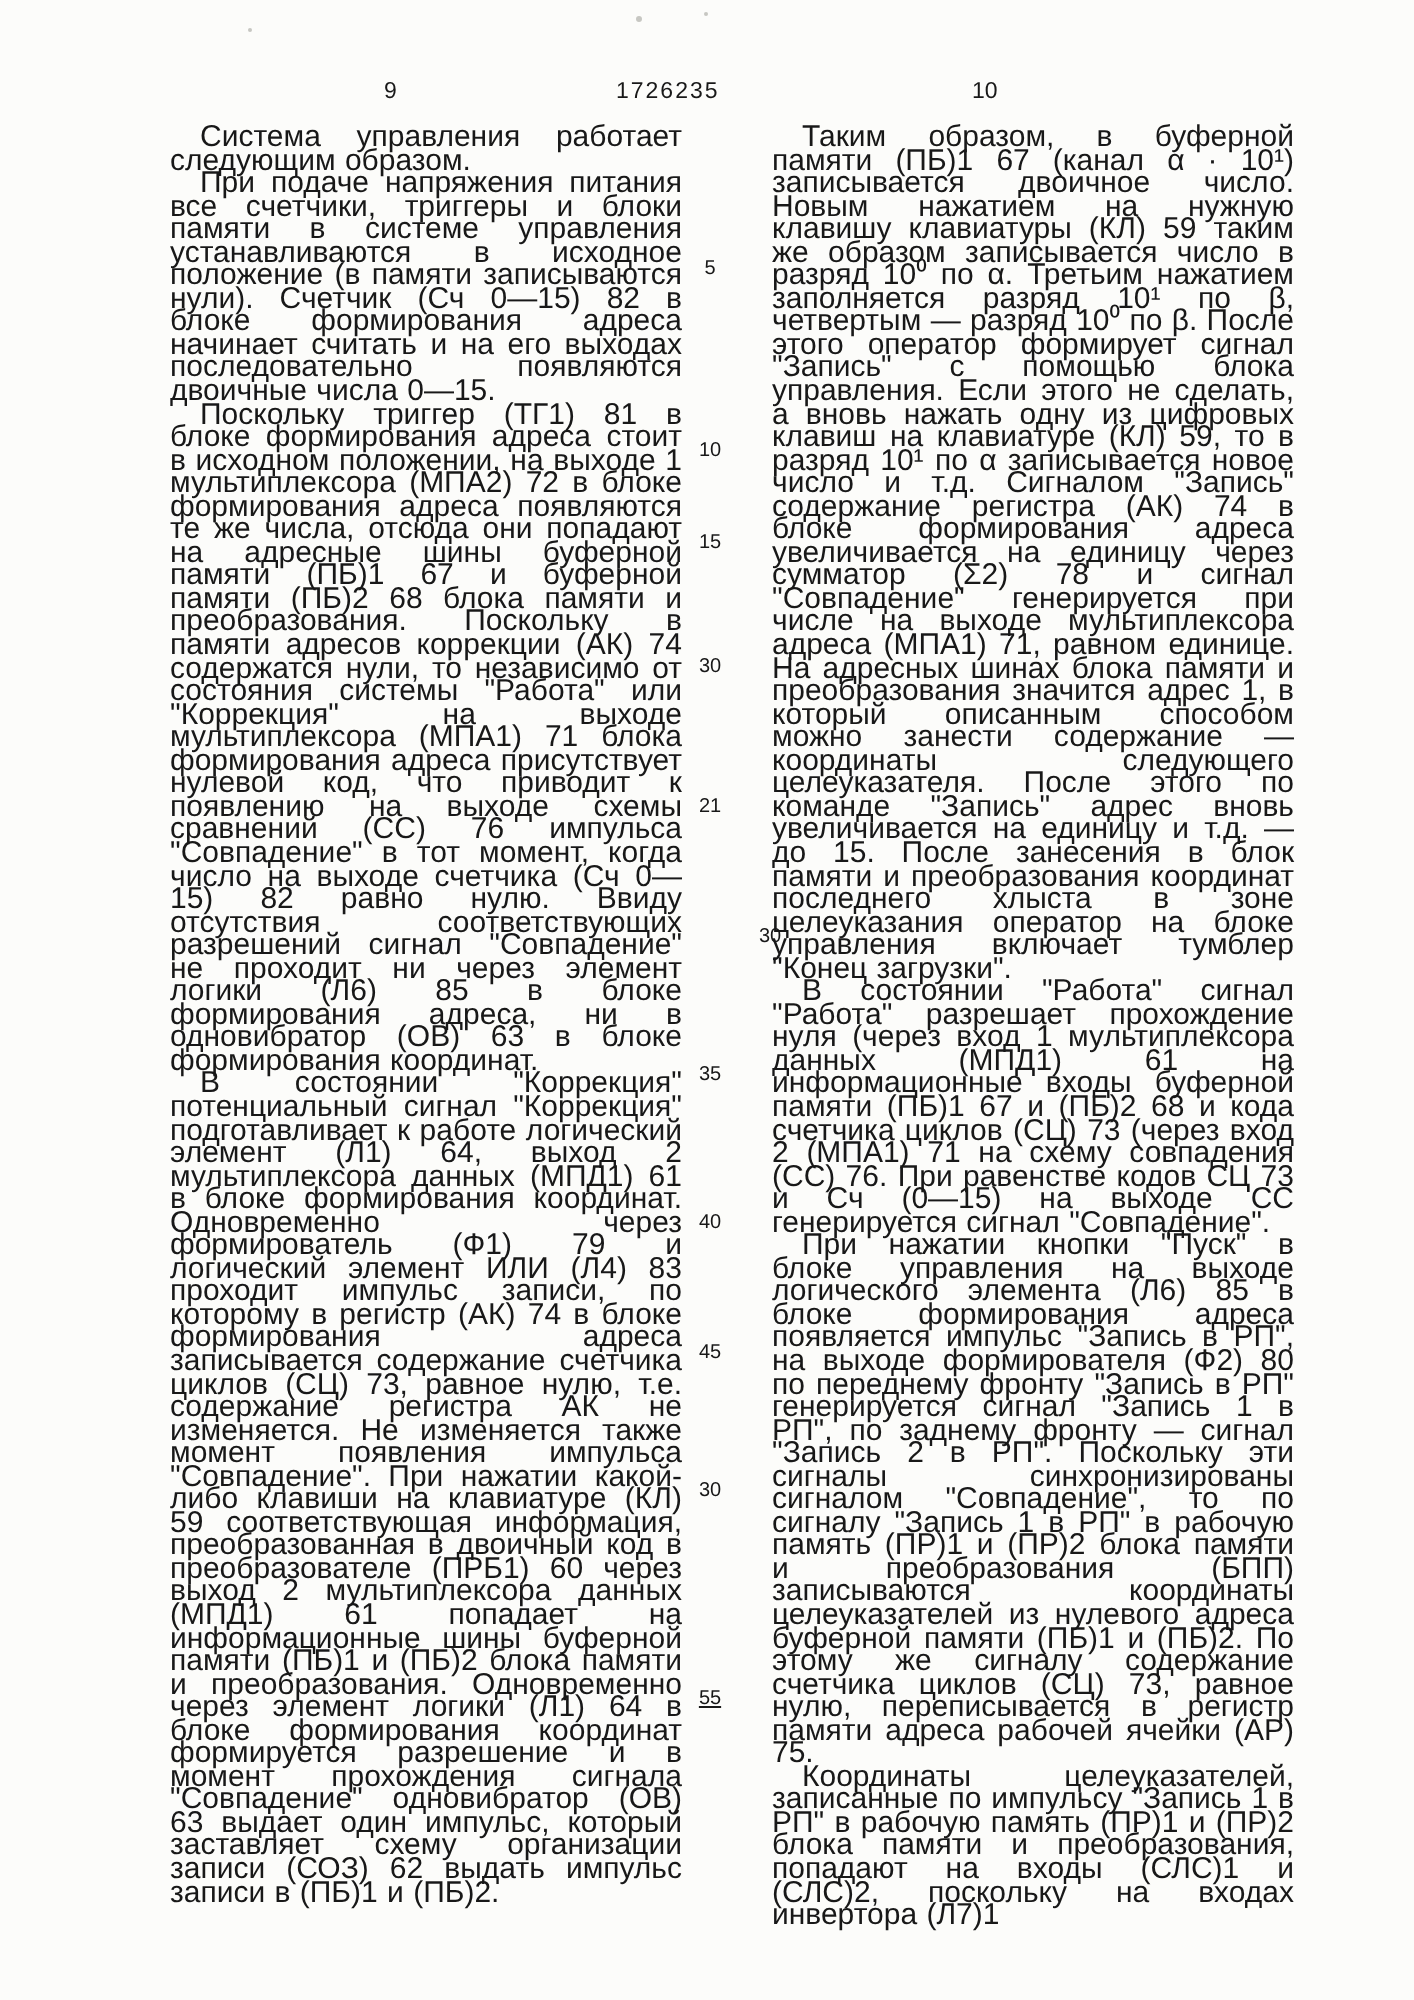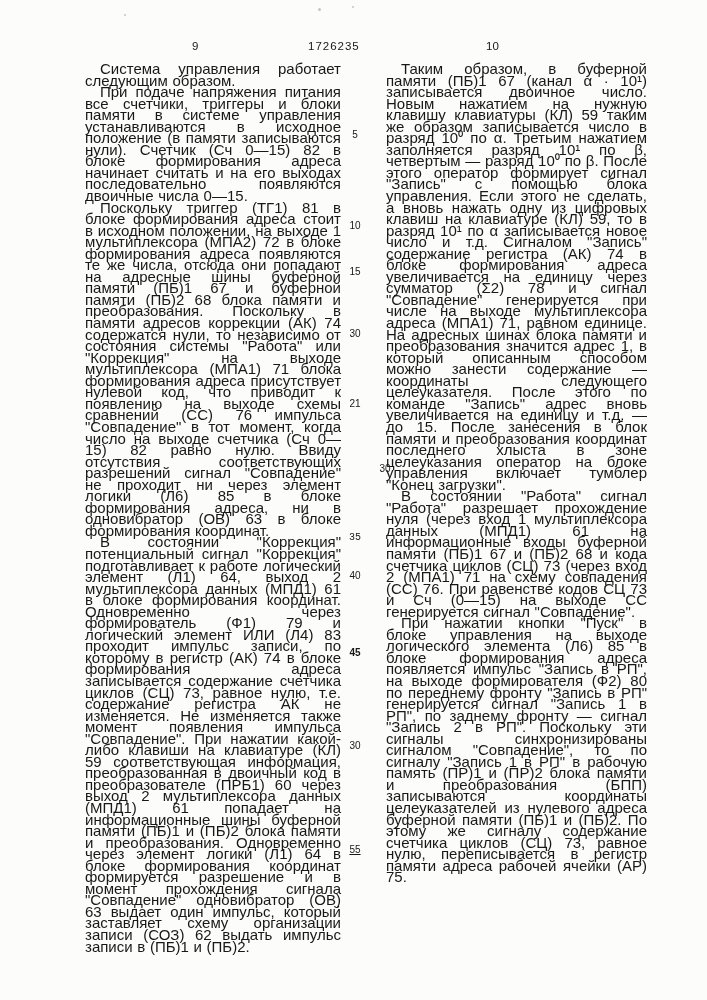--- a/index.html
+++ b/index.html
@@ -55,23 +55,23 @@
     position: absolute;
     width: 24px;
     text-align: center;
   }
   .g1  { top: 66px;  }
   .g2  { top: 157px; }
   .g3  { top: 203px; }
   .g4  { top: 265px; }
   .g5  { top: 335px; }
   .g6  { top: 400px; margin-left: 30px; }
-  .g7  { top: 469px; font-family: Liberation Mono, monospace; }
-  .g8  { top: 507px; }
-  .g9  { top: 584px; font-weight: bold; }
+  .g7  { top: 469px; }
+  .g8  { top: 543px; }
+  .g9  { top: 608px; }
   .g10 { top: 677px; }
   .g11 { top: 781px; text-decoration: underline; }
 
   .speck {
     position: absolute;
     background: #9a9a94;
     border-radius: 50%;
     opacity: 0.55;
   }
 </style>
@@ -104,19 +104,20 @@
     <span class="g8">40</span>
     <span class="g9">45</span>
     <span class="g10">30</span>
     <span class="g11">55</span>
   </div>
 
   <div class="col col-right">
     <p>Таким образом, в буферной памяти (ПБ)1 67 (канал α · 10¹) записывается двоичное число. Новым нажатием на нужную клавишу клавиатуры (КЛ) 59 таким же образом записывается число в разряд 10⁰ по α. Третьим нажатием заполняется разряд 10¹ по β, четвертым — разряд 10⁰ по β. После этого оператор формирует сигнал "Запись" с помощью блока управления. Если этого не сделать, а вновь нажать одну из цифровых клавиш на клавиатуре (КЛ) 59, то в разряд 10¹ по α записывается новое число и т.д. Сигналом "Запись" содержание регистра (АК) 74 в блоке формирования адреса увеличивается на единицу через сумматор (Σ2) 78 и сигнал "Совпадение" генерируется при числе на выходе мультиплексора адреса (МПА1) 71, равном единице. На адресных шинах блока памяти и преобразования значится адрес 1, в который описанным способом можно занести содержание — координаты следующего целеуказателя. После этого по команде "Запись" адрес вновь увеличивается на единицу и т.д. — до 15. После занесения в блок памяти и преобразования координат последнего хлыста в зоне целеуказания оператор на блоке управления включает тумблер "Конец загрузки".</p>
     <p>В состоянии "Работа" сигнал "Работа" разрешает прохождение нуля (через вход 1 мультиплексора данных (МПД1) 61 на информационные входы буферной памяти (ПБ)1 67 и (ПБ)2 68 и кода счетчика циклов (СЦ) 73 (через вход 2 (МПА1) 71 на схему совпадения (СС) 76. При равенстве кодов СЦ 73 и Сч (0—15) на выходе СС генерируется сигнал "Совпадение".</p>
     <p>При нажатии кнопки "Пуск" в блоке управления на выходе логического элемента (Л6) 85 в блоке формирования адреса появляется импульс "Запись в РП", на выходе формирователя (Ф2) 80 по переднему фронту "Запись в РП" генерируется сигнал "Запись 1 в РП", по заднему фронту — сигнал "Запись 2 в РП". Поскольку эти сигналы синхронизированы сигналом "Совпадение", то по сигналу "Запись 1 в РП" в рабочую память (ПР)1 и (ПР)2 блока памяти и преобразования (БПП) записываются координаты целеуказателей из нулевого адреса буферной памяти (ПБ)1 и (ПБ)2. По этому же сигналу содержание счетчика циклов (СЦ) 73, равное нулю, переписывается в регистр памяти адреса рабочей ячейки (АР) 75.</p>
+    <p>Координаты целеуказателей, записанные по импульсу "Запись 1 в РП" в рабочую память (ПР)1 и (ПР)2 блока памяти и преобразования, попадают на входы (СЛС)1 и (СЛС)2, поскольку на входах инвертора (Л7)1</p>
   </div>
 
   <span class="speck" style="left:318px; top:8px;  width:3px; height:3px;"></span>
   <span class="speck" style="left:352px; top:6px;  width:2px; height:2px;"></span>
   <span class="speck" style="left:124px; top:14px; width:2px; height:2px;"></span>
 
 </div>
 
 </body></html>

